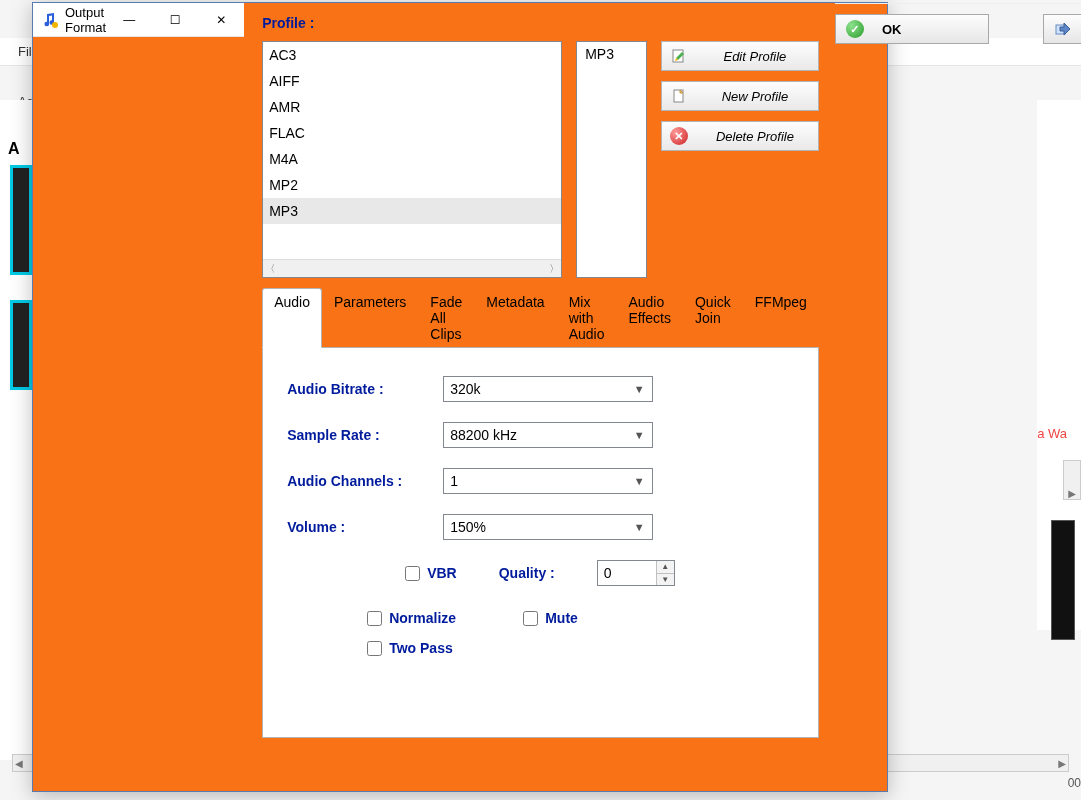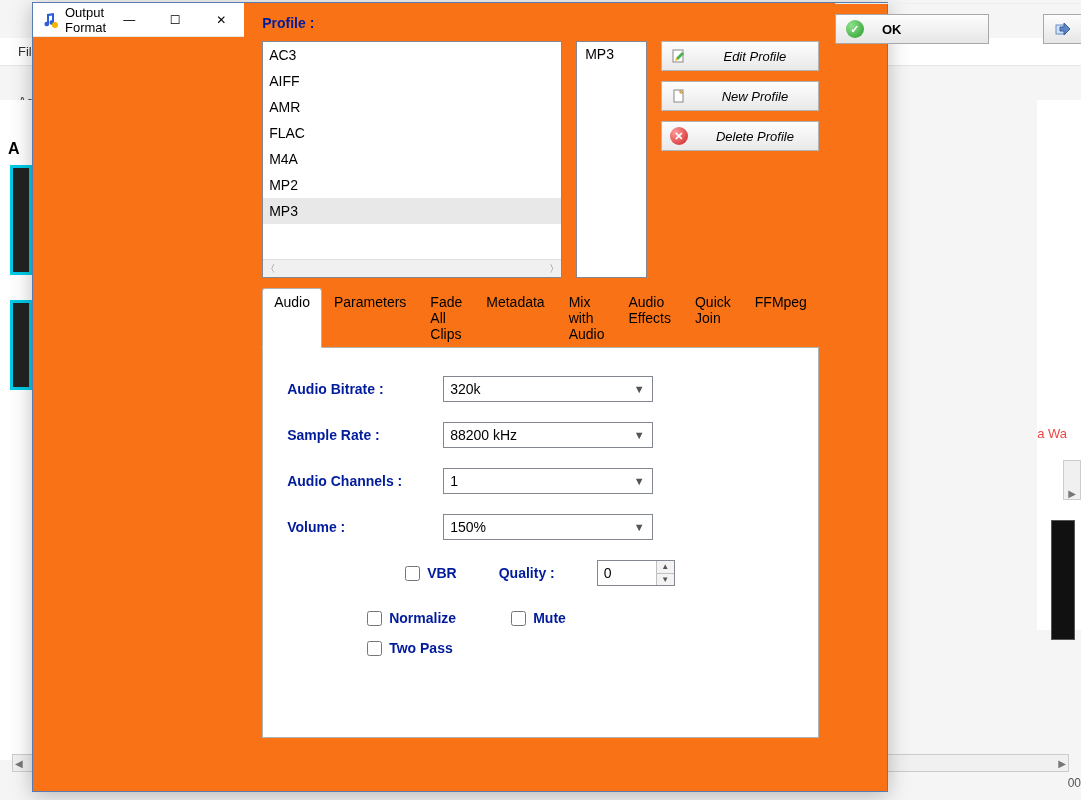--- a/index.html
+++ b/index.html
@@ -236,21 +236,21 @@
     width: 18px; border-left:1px solid #c0c0c0;
     display:flex; flex-direction:column;
   }
   .spinner .arrows div {
     flex:1; display:flex;align-items:center;justify-content:center;
     font-size:8px; color:#555; background:#f3f3f3;
   }
   .spinner .arrows div:first-child { border-bottom:1px solid #c0c0c0;}
   .check-grid {
     display: grid; grid-template-columns: 130px 130px;
-    gap: 14px 14px;
+    gap: 14px 26px;
     margin-left: 80px;
   }
 
   .dialog-footer {
     display: flex; justify-content: center; gap: 54px;
     padding: 10px 0 14px;
     border-top: 1px solid #eee;
   }
   .footer-btn {
     width: 154px; height: 30px;

